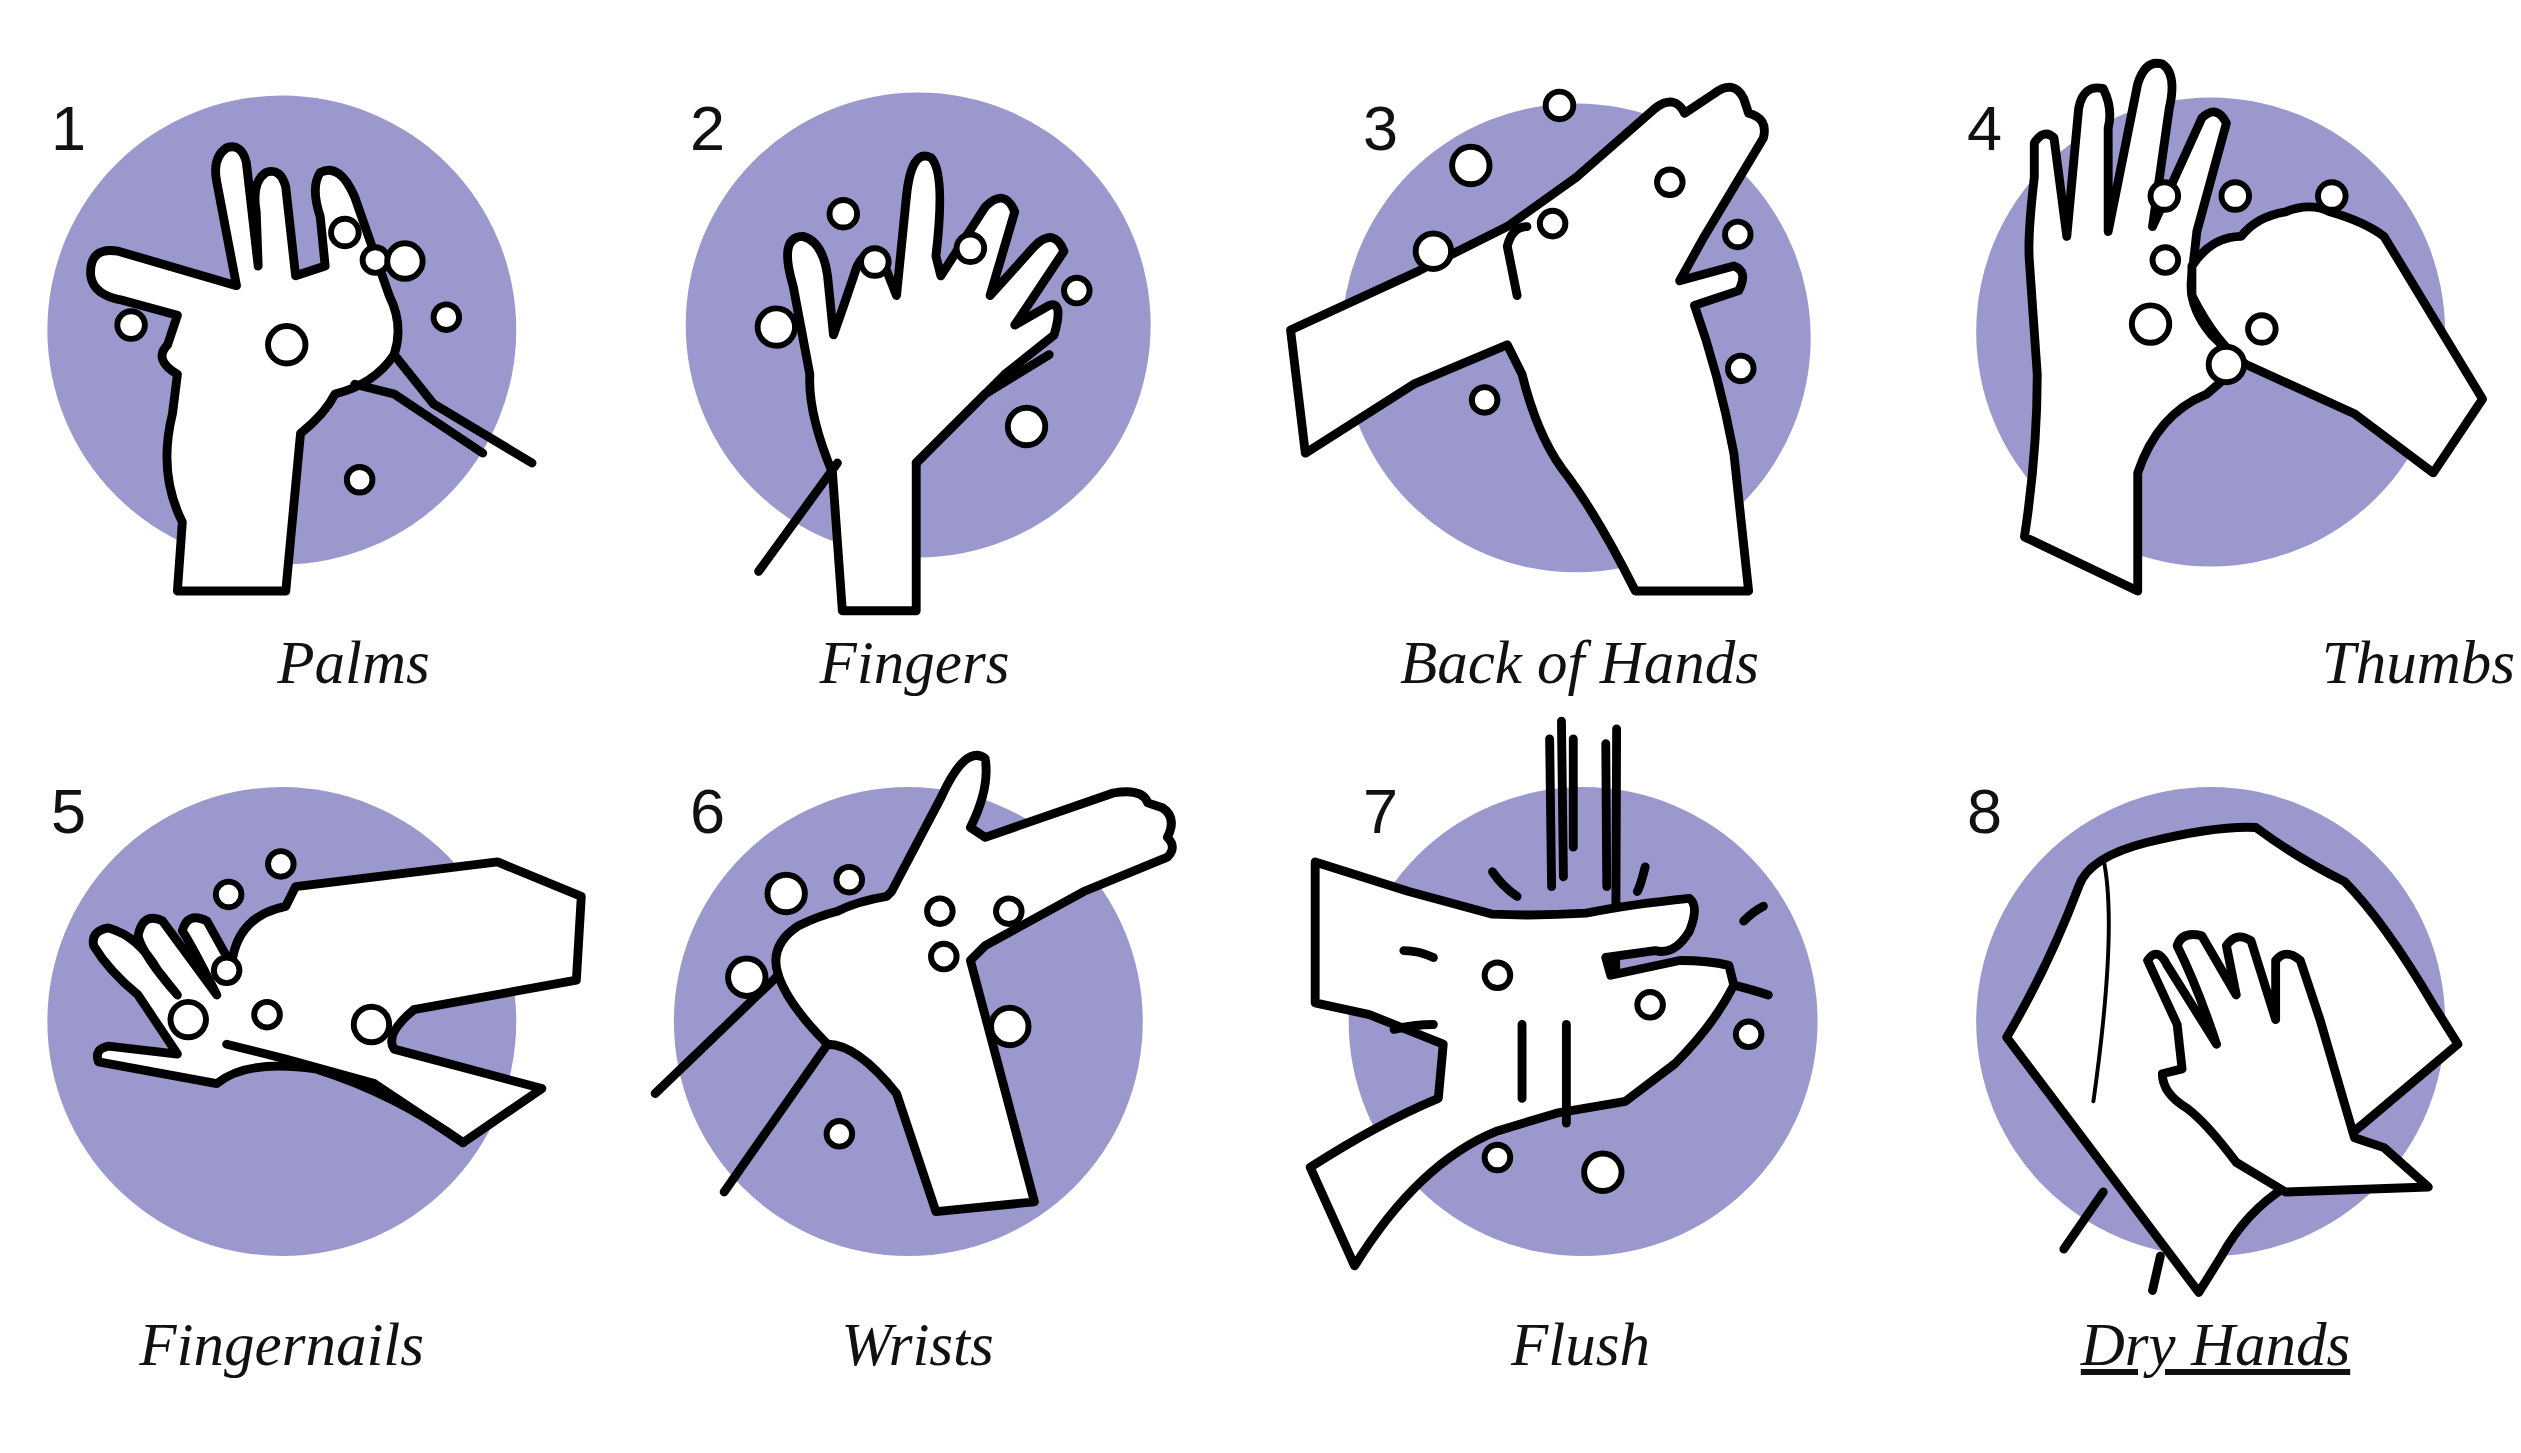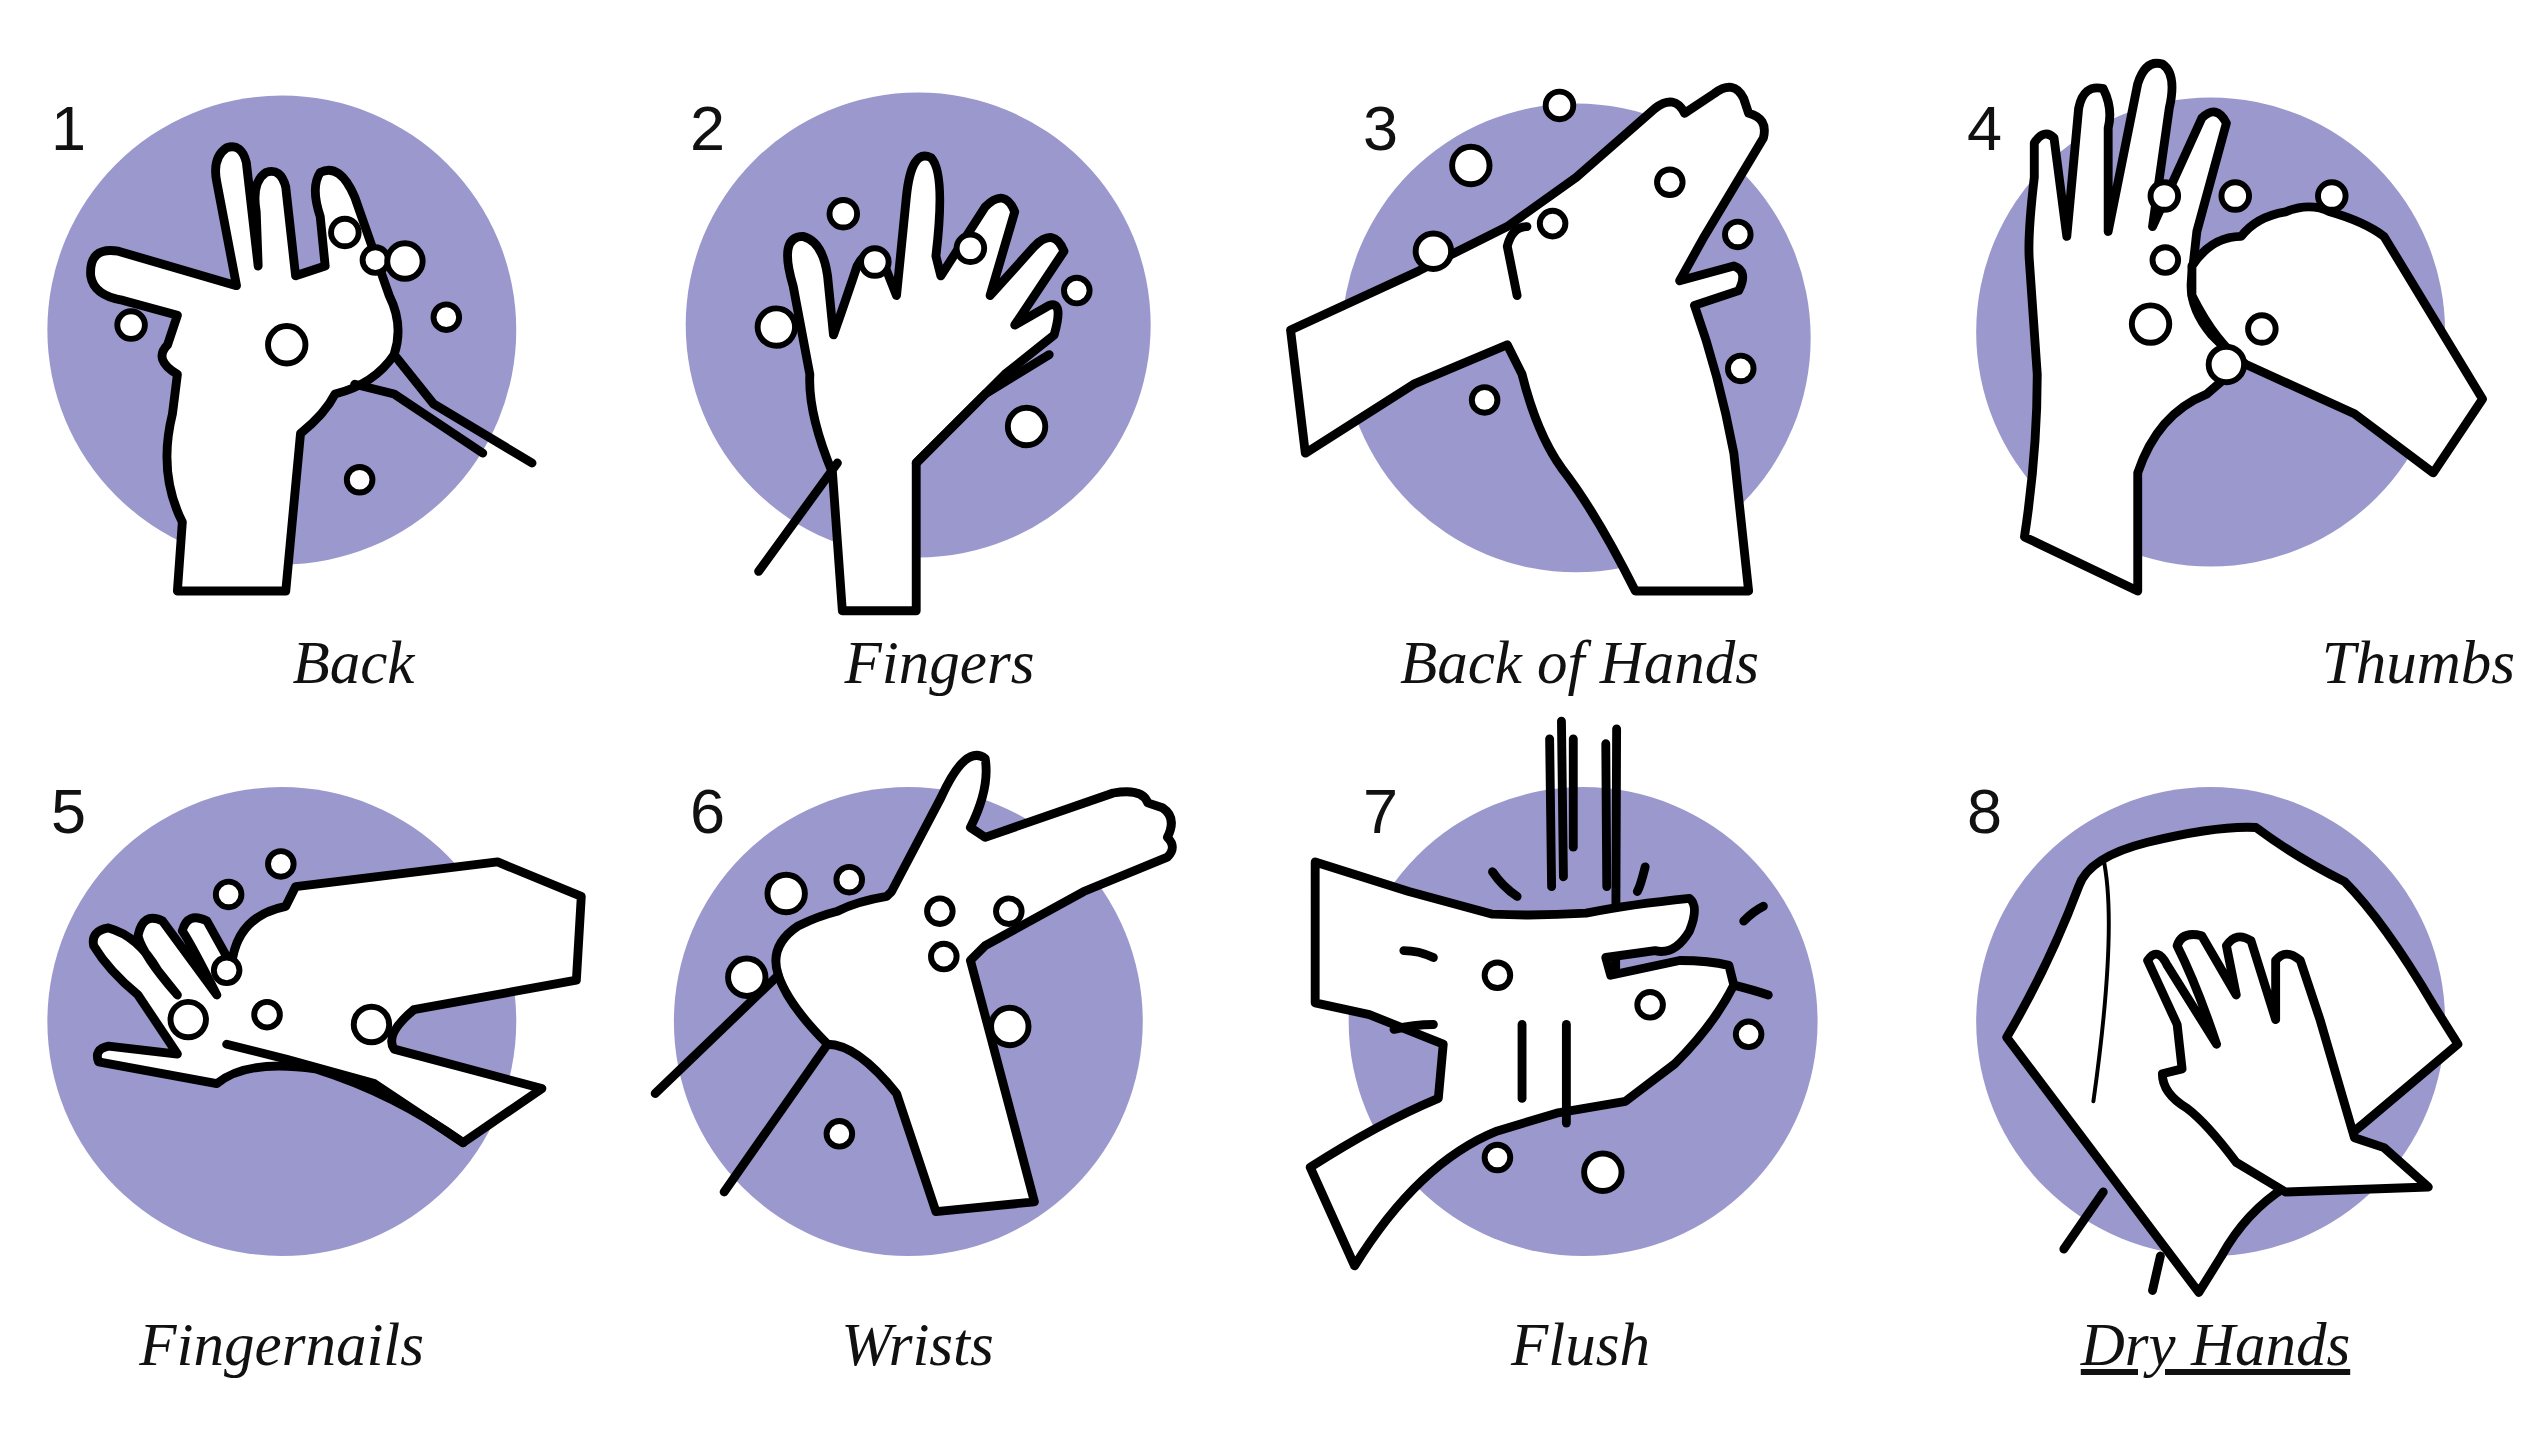--- a/index.html
+++ b/index.html
@@ -27,38 +27,38 @@
       <path class="ln" d="M360,390 L400,400 L490,460"></path>
       <circle class="bub" cx="133" cy="330" r="14"></circle>
         <circle class="bub" cx="291" cy="350" r="19"></circle>
       <circle class="bub" cx="350" cy="236" r="14"></circle>
         <circle class="bub" cx="381" cy="264" r="13"></circle>
       <circle class="bub" cx="411" cy="265" r="18"></circle>
         <circle class="bub" cx="453" cy="322" r="13"></circle>
       <circle class="bub" cx="365" cy="487" r="13"></circle>
     </svg>
     <div class="num" style="left:51px;top:97px;">1</div>
-    <div class="label" style="left:58px;top:628px;">Back</div>
+    <div class="label" style="left:58px;top:628px;">Palms</div>
   </div>
 
   <div class="panel">
     <svg class="art" width="2522" height="1454" viewBox="0 0 2560 1476">
       <circle cx="932" cy="330" r="236" fill="#9B98CD"></circle>
       <path class="hand" d="M855,620 L845,480 Q820,420 822,380 L805,290 Q790,240 815,240 Q835,245 840,280 L846,340 Q860,300 870,270 Q880,250 895,262 L910,300 L920,200 Q925,150 945,160 Q960,175 950,260 L955,280 L1000,210 Q1020,190 1030,215 L1005,300 L1050,250 Q1070,230 1080,255 L1030,330 L1065,310 Q1080,305 1070,340 L1020,380 Q990,410 960,440 L930,470 L930,620 Z"></path>
       <path class="ln" d="M850,470 L770,580"></path>
       <path class="ln" d="M930,470 L1000,400 L1065,360"></path>
       <circle class="bub" cx="856" cy="217" r="14"></circle>
         <circle class="bub" cx="788" cy="332" r="19"></circle>
       <circle class="bub" cx="888" cy="266" r="14"></circle>
         <circle class="bub" cx="985" cy="252" r="14"></circle>
       <circle class="bub" cx="1093" cy="295" r="13"></circle>
         <circle class="bub" cx="1042" cy="433" r="19"></circle>
     </svg>
     <div class="num" style="left:690px;top:97px;">2</div>
-    <div class="label" style="left:644px;top:628px;font-style:italic;">Fingers</div>
+    <div class="label" style="left:619px;top:628px;font-style:italic;">Fingers</div>
   </div>
 
   <div class="panel">
     <svg class="art" width="2522" height="1454" viewBox="0 0 2560 1476">
       <circle cx="1600" cy="343" r="238" fill="#9B98CD"></circle>
       <path class="hand" d="M1310,335 L1440,275 L1530,230 L1600,180 L1680,110 Q1700,95 1710,115 L1740,95 Q1760,80 1770,100 L1775,115 Q1795,120 1790,140 L1730,240 L1705,285 L1760,270 Q1775,275 1765,295 L1720,310 Q1745,380 1760,460 L1775,600 L1660,600 Q1620,520 1585,475 Q1560,440 1545,380 L1530,350 L1435,390 L1325,460 Z"></path>
       <path class="ln" d="M1540,300 L1530,250 Q1535,230 1550,230"></path>
       <circle class="bub" cx="1493" cy="168" r="19"></circle>
         <circle class="bub" cx="1455" cy="255" r="18"></circle>
       <circle class="bub" cx="1583" cy="107" r="14"></circle>

